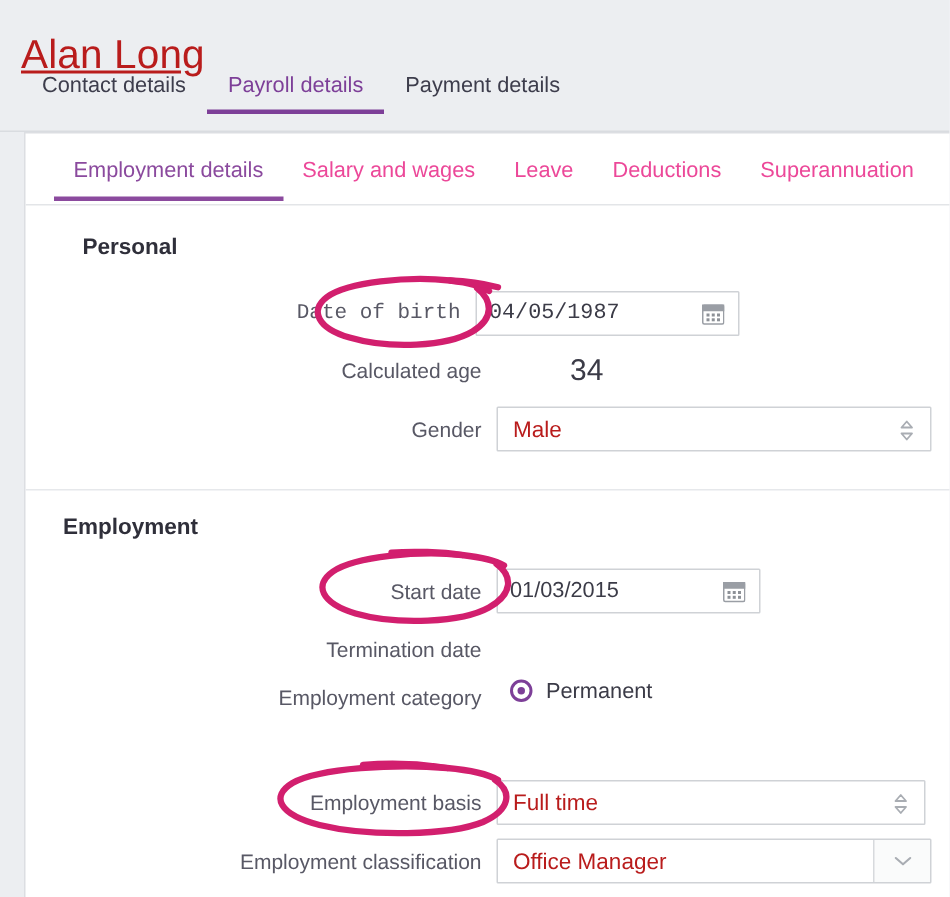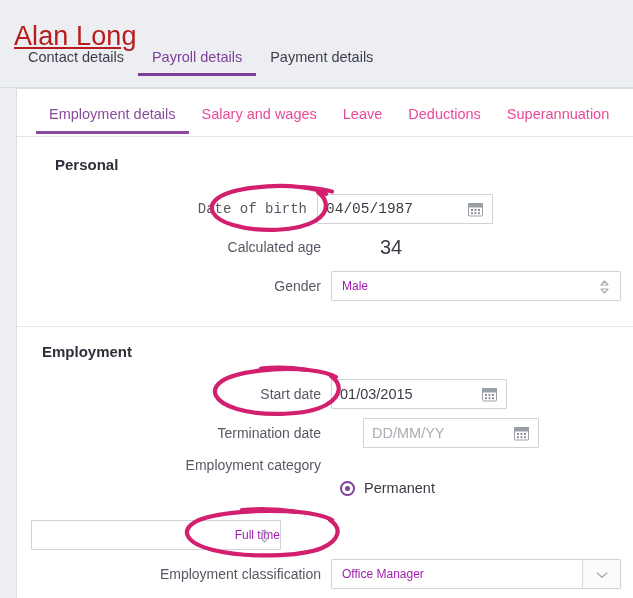--- a/index.html
+++ b/index.html
@@ -177,22 +177,22 @@
     height: 30px;
     border: 1px solid #cfd2d6;
     background: #fff;
     box-sizing: border-box;
     display: flex;
     align-items: center;
     border-radius: 1px;
     cursor: pointer;
   }
   .select-box .value {
-    font-size: 12px;
-    color: #a21caf;
+    font-size: 15px;
+    color: #b91c1c;
     padding-left: 10px;
     white-space: nowrap;
   }
   .stepper-icon {
     position: absolute;
     right: 10px;
     top: 7px;
     width: 11px;
     height: 16px;
   }
@@ -207,24 +207,23 @@
     display: flex;
     align-items: center;
     justify-content: center;
     cursor: pointer;
     box-sizing: border-box;
   }
 
   .radio-row {
     position: absolute;
     display: flex;
-    align-items: flex-end;
+    align-items: flex-start;
     height: 24px;
     cursor: pointer;
-    margin-top: 19px;
   }
   .radio {
     width: 15px;
     height: 15px;
     border-radius: 50%;
     border: 2px solid #c4c7cc;
     background: #fff;
     box-sizing: border-box;
     position: relative;
     flex: none;
@@ -339,51 +338,35 @@
               <rect x="10" y="7" width="2" height="2"></rect>
               <rect x="3" y="10.2" width="2" height="2"></rect>
               <rect x="6.5" y="10.2" width="2" height="2"></rect>
               <rect x="10" y="10.2" width="2" height="2"></rect>
             </g>
           </svg>
         </span>
       </div>
     </div>
 
-    <div class="field-row" style="left:14px; top:329px;gap:32px;">
+    <div class="field-row" style="left:14px; top:329px;">
       <div class="field-label" style="width:300px;">Termination date</div>
-      <div class="text-input" style="width:176px;">
-        <span class="value placeholder">DD/MM/YY</span>
-        <span class="cal-icon">
-          <svg viewBox="0 0 15 15" width="15" height="15" aria-hidden="true">
-            <rect x="0.5" y="1.5" width="14" height="12.5" rx="1" fill="#ffffff" stroke="#9a9ea5"></rect>
-            <rect x="0.5" y="1.5" width="14" height="3.5" fill="#9a9ea5" stroke="#9a9ea5"></rect>
-            <g fill="#8d9197">
-              <rect x="3" y="7" width="2" height="2"></rect>
-              <rect x="6.5" y="7" width="2" height="2"></rect>
-              <rect x="10" y="7" width="2" height="2"></rect>
-              <rect x="3" y="10.2" width="2" height="2"></rect>
-              <rect x="6.5" y="10.2" width="2" height="2"></rect>
-              <rect x="10" y="10.2" width="2" height="2"></rect>
-            </g>
-          </svg>
-        </span>
-      </div>
     </div>
 
     <div class="field-row" style="left:14px; top:365px; height:22px;">
       <div class="field-label" style="width:300px;">Employment category</div>
     </div>
     <div class="radio-row" style="left:323px; top:364px;">
       <span class="radio checked"></span>
       <span class="radio-label">Permanent</span>
     </div>
 
     <div class="field-row" style="left:14px; top:431px;">
-      <div class="select-box" style="width:250px;justify-content:flex-end;">
+      <div class="field-label" style="width:300px;">Employment basis</div>
+      <div class="select-box" style="width:286px;">
         <span class="value">Full time</span>
         <span class="stepper-icon">
           <svg viewBox="0 0 11 16" width="11" height="16" aria-hidden="true">
             <path d="M5.5 2 L9 6 L2 6 Z" fill="none" stroke="#a9adb3" stroke-width="1.2" stroke-linejoin="round"></path>
             <path d="M5.5 14 L9 10 L2 10 Z" fill="none" stroke="#a9adb3" stroke-width="1.2" stroke-linejoin="round"></path>
           </svg>
         </span>
       </div>
     </div>
 

